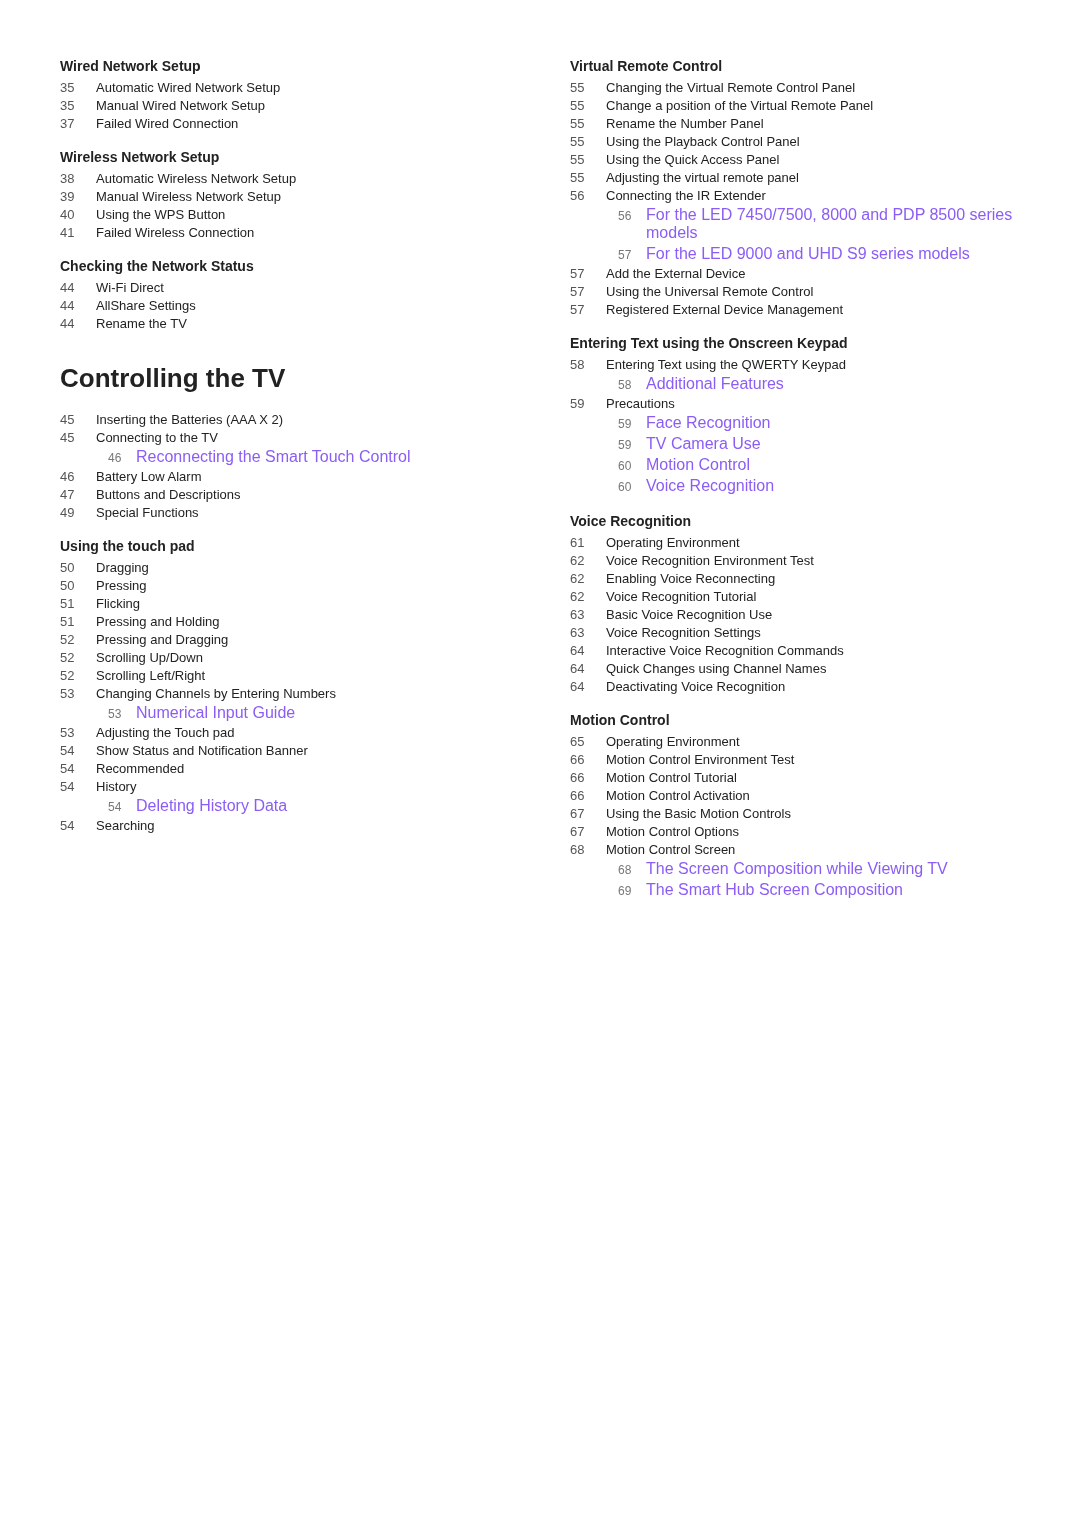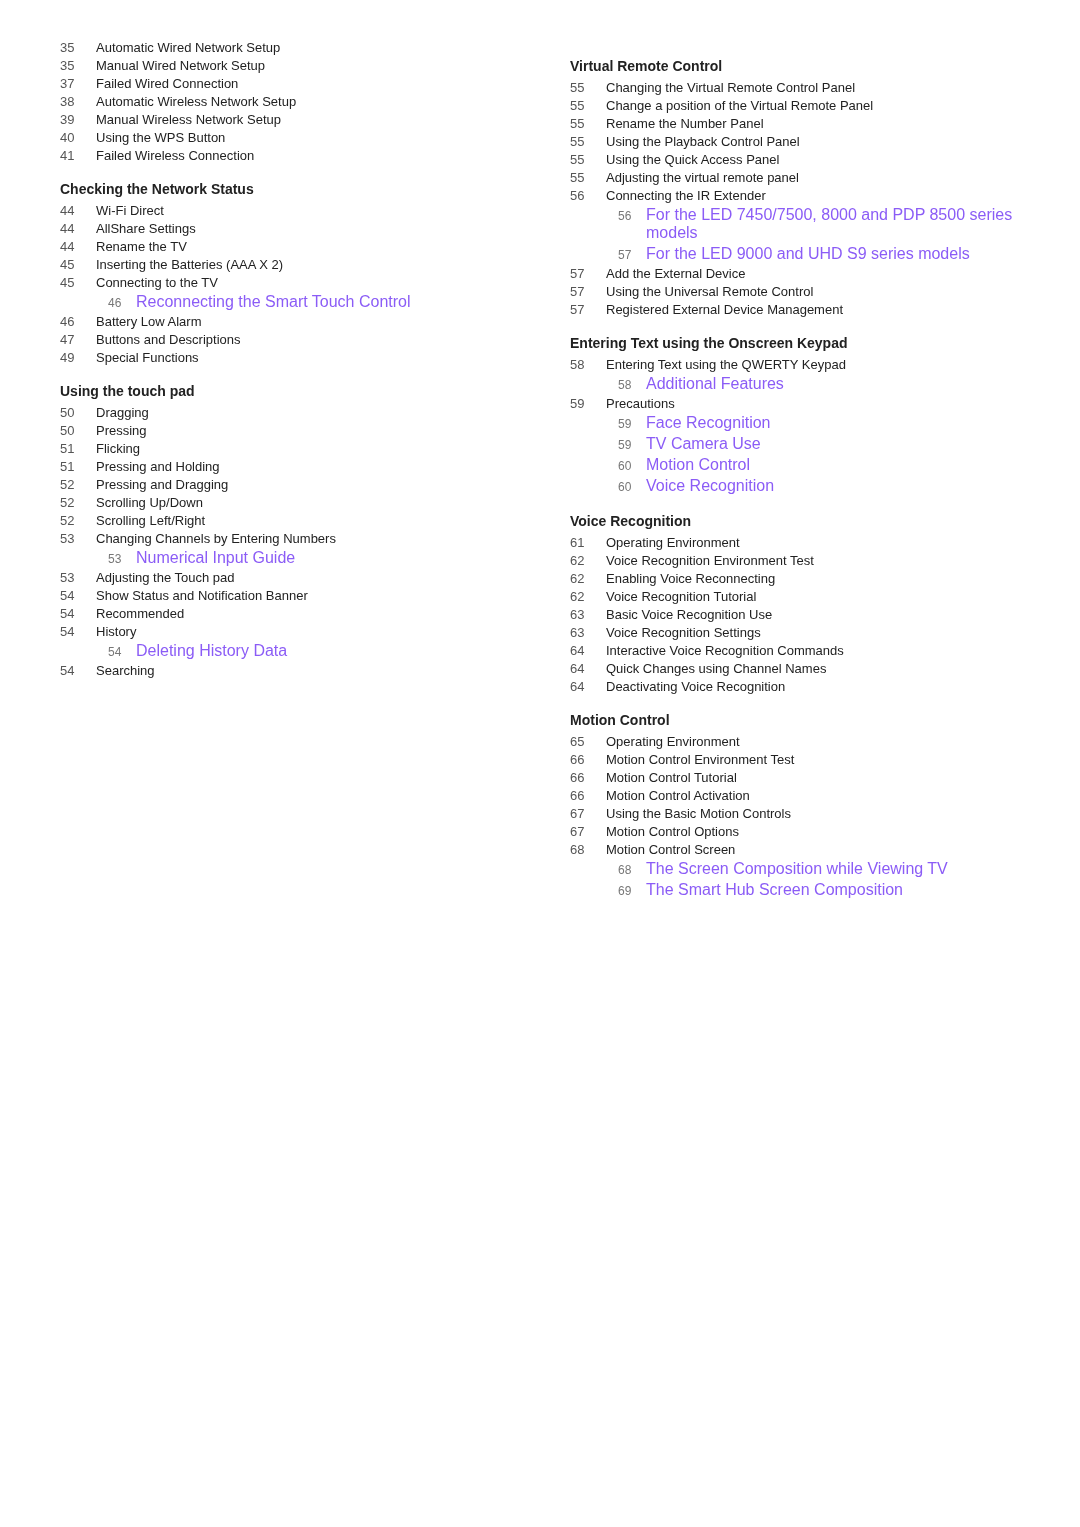--- a/index.html
+++ b/index.html
@@ -58,35 +58,37 @@
     }
   </style>
 </head>
 <body>
 
 <div class="two-col">
 
   <div class="col">
 
     <div>
+      <div class="section-title">Wired Network Setup</div>
       <div class="toc-entry">
         <span class="num">35</span>
         <span class="label">Automatic Wired Network Setup</span>
       </div>
       <div class="toc-entry">
         <span class="num">35</span>
         <span class="label">Manual Wired Network Setup</span>
       </div>
       <div class="toc-entry">
         <span class="num">37</span>
         <span class="label">Failed Wired Connection</span>
       </div>
     </div>
 
     <div>
+      <div class="section-title">Wireless Network Setup</div>
       <div class="toc-entry">
         <span class="num">38</span>
         <span class="label">Automatic Wireless Network Setup</span>
       </div>
       <div class="toc-entry">
         <span class="num">39</span>
         <span class="label">Manual Wireless Network Setup</span>
       </div>
       <div class="toc-entry">
         <span class="num">40</span>
@@ -110,20 +112,21 @@
       <div class="toc-entry">
         <span class="num">44</span>
         <span class="label">AllShare Settings</span>
       </div>
       <div class="toc-entry">
         <span class="num">44</span>
         <span class="label">Rename the TV</span>
       </div>
     </div>
 
+    <div class="chapter-title">Controlling the TV</div>
 
     <div>
       <div class="toc-entry">
         <span class="num">45</span>
         <span class="label">Inserting the Batteries (AAA X 2)</span>
       </div>
       <div class="toc-entry">
         <span class="num">45</span>
         <span class="label">Connecting to the TV</span>
       </div>

